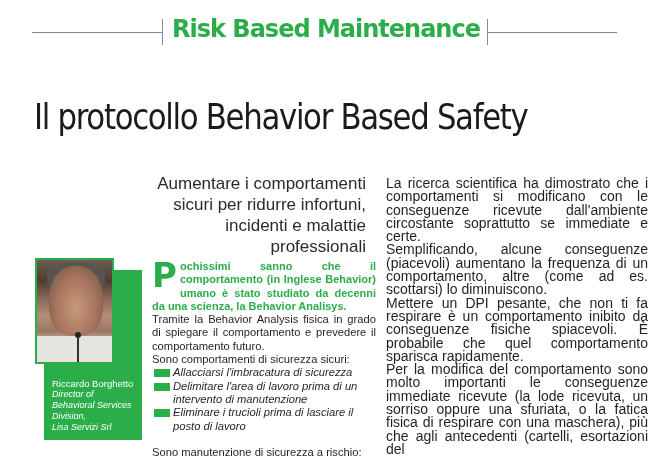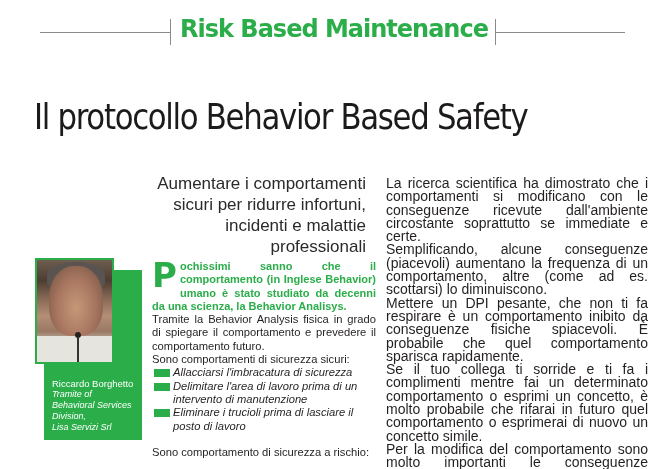--- a/index.html
+++ b/index.html
@@ -1,19 +1,19 @@
 <!DOCTYPE html>
 <html><head>
 <meta charset="utf-8">
 <style>
   html, body { margin: 0; padding: 0; background: #ffffff; }
   body { width: 665px; height: 469px; position: relative; overflow: hidden;
          font-family: "Liberation Sans", "DejaVu Sans", sans-serif; color: #231f20; }
 
-  .section-header { position: absolute; left: 8px; top: 14px; width: 536px; height: 40px; }
+  .section-header { position: absolute; left: 0; top: 14px; width: 536px; height: 40px; }
   .hdr-line { position: absolute; top: 32px; height: 1px; background: #8a8a8a; }
   .hdr-line.left { left: 32px; width: 130px; }
   .hdr-line.right { left: 487px; width: 130px; }
   .hdr-tick { position: absolute; top: 19px; width: 1px; height: 26px; background: #8a8a8a; }
   .hdr-tick.left { left: 162px; }
   .hdr-tick.right { left: 487px; }
   .section-title { position: absolute; left: 172px; top: 14px; width: 308px; text-align: center;
                    font-family: "DejaVu Sans", sans-serif; font-weight: bold; font-size: 24px;
                    letter-spacing: -1px; color: #2bae4a; line-height: 30px; white-space: nowrap; }
 
@@ -73,40 +73,39 @@
 <div class="photo">
   <div class="hair"></div>
   <div class="head"></div>
   <div class="shirt"></div>
   <div class="mic"></div>
   <div class="mic-stem"></div>
 </div>
 
 <div class="caption">
   <div class="name">Riccardo Borghetto</div>
-  <div class="role">Tramite of</div>
+  <div class="role">Director of</div>
   <div class="role">Behavioral Services</div>
   <div class="role">Division,</div>
   <div class="role">Lisa Servizi Srl</div>
 </div>
 
 <div class="col-mid">
   <div class="lead">
     <span class="dropcap">P</span><span>ochissimi sanno che il comportamento (in Inglese Behavior) umano è stato studiato da decenni da una scienza, la Behavior Analisys.</span>
   </div>
   <p class="para">Tramite la Behavior Analysis fisica in grado di spiegare il comportamento e prevedere il comportamento futuro.</p>
   <p class="para">Sono comportamenti di sicurezza sicuri:</p>
   <ul class="bullets">
     <li><span class="sq"></span><span>Allacciarsi l'imbracatura di sicurezza</span></li>
     <li><span class="sq"></span><span>Delimitare l'area di lavoro prima di un intervento di manutenzione</span></li>
     <li><span class="sq"></span><span>Eliminare i trucioli prima di lasciare il posto di lavoro</span></li>
   </ul>
   <div class="gap"></div>
-  <p class="para">Sono comportamento di sicurezza a rischio:</p>
+  <p class="para">Sono manutenzione di sicurezza a rischio:</p>
 </div>
 
 <div class="col-right">
   <p>La ricerca scientifica ha dimostrato che i comportamenti si modificano con le conseguenze ricevute dall'ambiente circostante soprattutto se immediate e certe.</p>
   <p>Semplificando, alcune conseguenze (piacevoli) aumentano la frequenza di un comportamento, altre (come ad es. scottarsi) lo diminuiscono.</p>
   <p>Mettere un DPI pesante, che non ti fa respirare è un comportamento inibito da conseguenze fisiche spiacevoli. È probabile che quel comportamento sparisca rapidamente.</p>
-  <p>Se il tuo collega ti sorride e ti fa i complimenti mentre fai un determinato comportamento o esprimi un concetto, è molto probabile che rifarai in futuro quel comportamento o esprimerai di nuovo un concetto simile.</p>
   <p>Per la modifica del comportamento sono molto importanti le conseguenze immediate ricevute (la lode ricevuta, un sorriso oppure una sfuriata, o la fatica fisica di respirare con una maschera), più che agli antecedenti (cartelli, esortazioni del</p>
 </div>
 
 </body></html>

